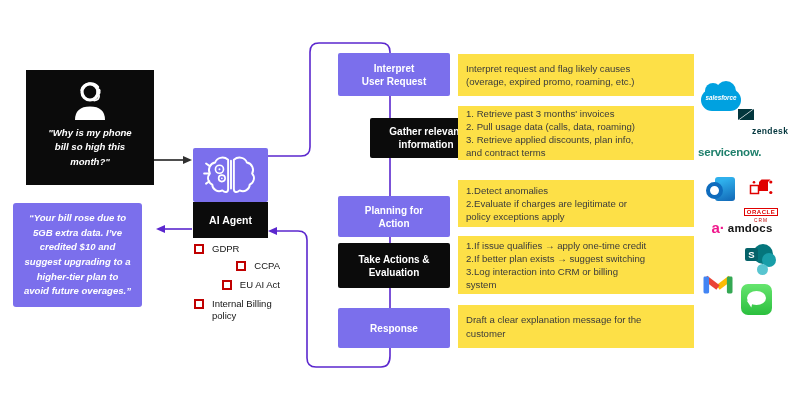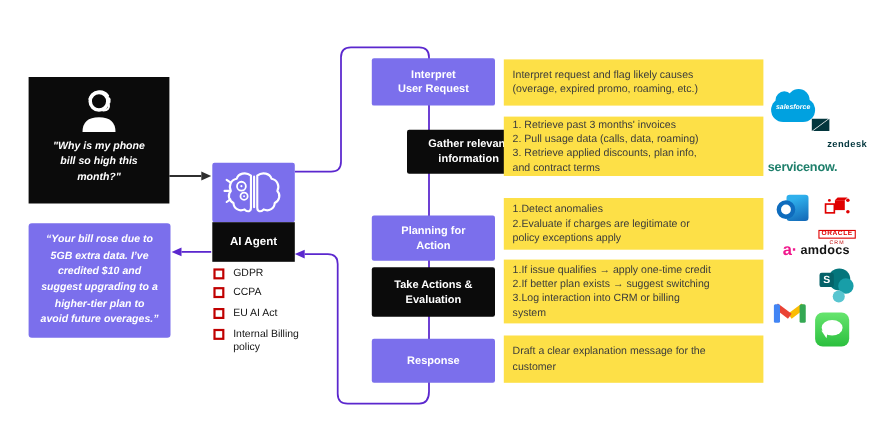--- a/index.html
+++ b/index.html
@@ -7,34 +7,34 @@
   .canvas { position:relative; width:800px; height:402px; background:#ffffff; overflow:hidden; }
 
   .abs { position:absolute; }
   svg.overlay { position:absolute; left:0; top:0; width:800px; height:402px; z-index:1; }
 
   
   .query-box { left:26px; top:70px; width:128px; height:115px; background:#0b0b0b; color:#fff;
     z-index:2; display:flex; flex-direction:column; align-items:center; padding-top:9px; }
   .query-text { font-size:9.6px; font-weight:bold; font-style:italic; text-align:center;
     line-height:1.5; white-space:pre-line; margin-top:5px; }
-  .response-box { left:26px; top:203px; width:129px; height:104px; background:#7b6fec; border-radius:3px;
+  .response-box { left:13px; top:203px; width:129px; height:104px; background:#7b6fec; border-radius:3px;
     color:#fff; z-index:2; display:flex; align-items:center; justify-content:center; text-align:center;
     font-size:9.6px; font-weight:bold; font-style:italic; line-height:1.52; white-space:pre-line; padding:2px; }
 
   
   .agent-brain { left:193px; top:148px; width:75px; height:54px; background:#7b6fec; border-radius:2px;
     z-index:2; display:flex; align-items:center; justify-content:center; }
   .agent-label { left:193px; top:202px; width:75px; height:36px; background:#0b0b0b; color:#fff;
     z-index:2; display:flex; align-items:center; justify-content:center; font-size:10.5px; font-weight:bold; }
 
   
   .policies { left:194px; top:243px; width:86px; z-index:2; }
   .policy-row { display:flex; gap:8px; margin-bottom:5px; }
-  .policy-row.gap { margin-bottom:7px; }
+  .policy-row.gap { margin-bottom:7px;justify-content:flex-end; }
   .checkbox { width:10px; height:10px; border:2px solid #c00000; background:#fff; flex:0 0 auto; margin-top:1px; }
   .policy-text { font-size:9.5px; color:#141414; line-height:1.25; }
 
   
   .step { left:338px; width:112px; z-index:2; display:flex; align-items:center; justify-content:center;
     text-align:center; font-size:10px; font-weight:bold; line-height:1.3; white-space:pre-line; border-radius:2px; }
   .step.purple { background:#7b6fec; color:#fff; }
   .step.black  { background:#0b0b0b; color:#fff; }
   .s0 { top:53px;  height:43px; }
   .s1 { top:118px; height:40px;margin-left:32px; }

